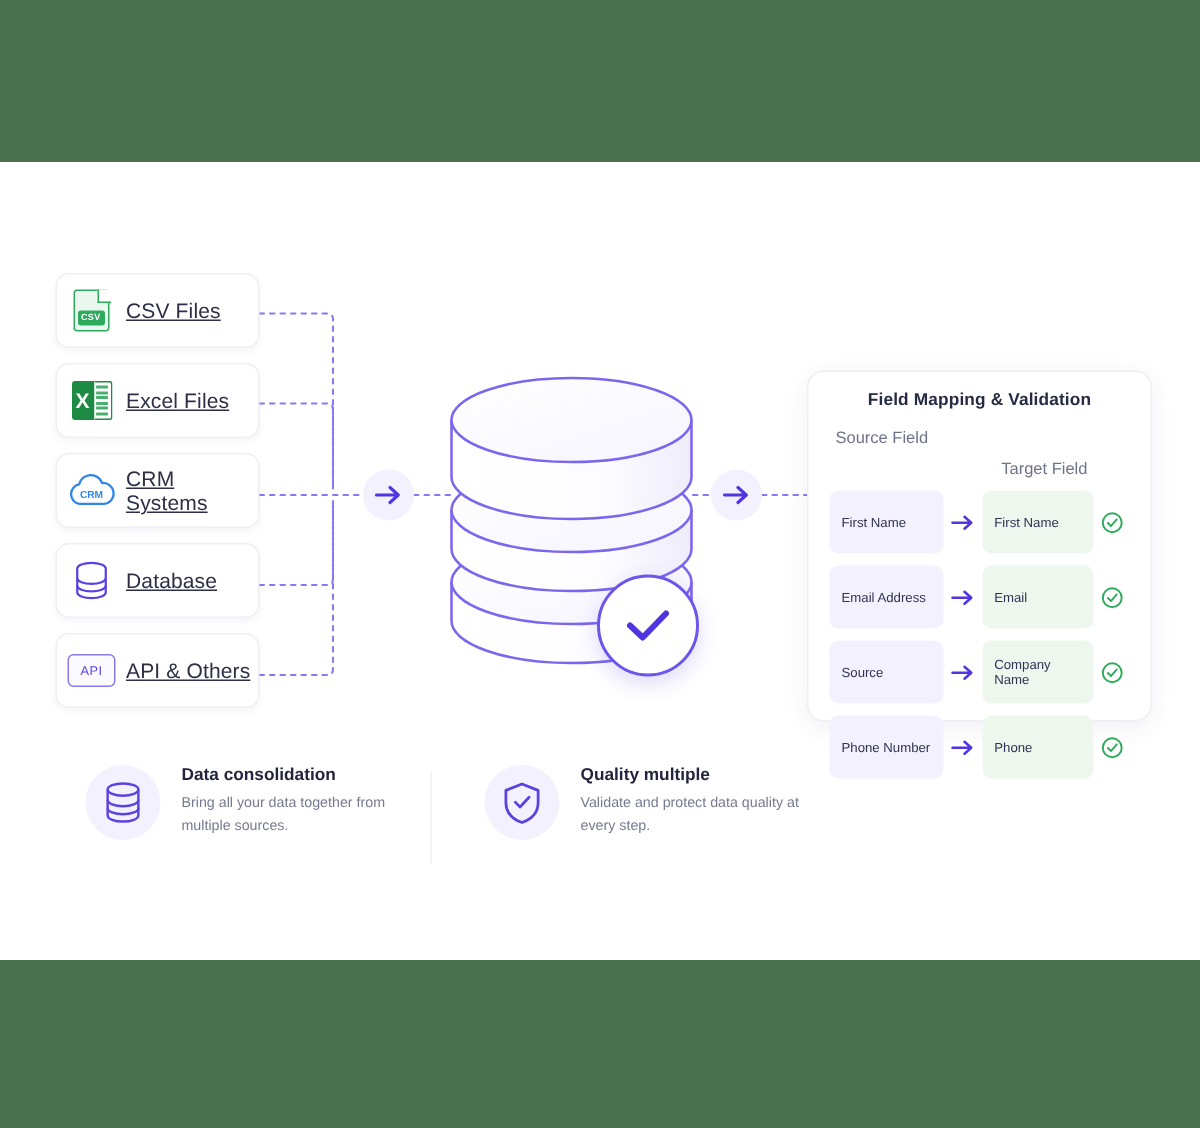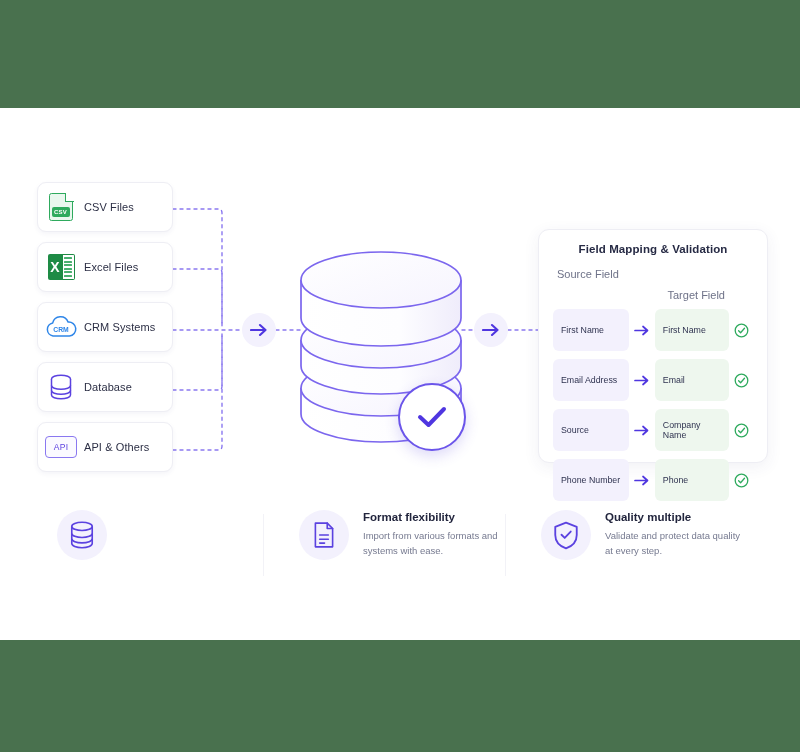--- a/index.html
+++ b/index.html
@@ -21,21 +21,21 @@
   .sources{position:absolute;left:37px;top:182px;width:136px;}
   .src-card{
     position:relative;display:flex;align-items:center;
     width:136px;height:50px;margin-bottom:10px;
     background:#ffffff;border:1px solid #eeeef4;border-radius:9px;
     box-shadow:0 2px 5px rgba(60,50,120,0.055);
     box-sizing:border-box;
   }
   .src-icon{width:46px;display:flex;align-items:center;justify-content:center;flex:0 0 46px;}
   .src-label{
-    font-size:11px;color:#2c2f45;letter-spacing:.1px;
+    font-size:14px;color:#2c2f45;letter-spacing:.1px;text-decoration:underline;
   }
 
   
   .ico-csv{position:relative;width:24px;height:28px;}
   .ico-csv .sheet{
     position:absolute;inset:0;background:#e9f7ee;border:1.6px solid #2eaa5d;
     border-radius:2.5px;box-sizing:border-box;
   }
   .ico-csv .fold{
     position:absolute;right:-0.5px;top:-0.5px;width:9px;height:9px;
@@ -90,21 +90,21 @@
   .db-stack{position:absolute;left:296px;top:246px;width:170px;height:200px;}
   .db-check{
     position:absolute;left:398px;top:383px;width:64px;height:64px;border-radius:50%;
     background:#ffffff;border:2.5px solid #6b55ea;
     display:flex;align-items:center;justify-content:center;
     box-shadow:0 5px 14px rgba(90,70,220,0.20);
   }
 
   
   .panel{
-    position:absolute;left:538px;top:229px;width:230px;height:234px;
+    position:absolute;left:538px;top:247px;width:230px;height:234px;
     background:#ffffff;border:1px solid #eeeef4;border-radius:11px;
     box-shadow:0 4px 16px rgba(60,50,120,0.07);
     box-sizing:border-box;
   }
   .panel-title{
     text-align:center;font-size:11.5px;font-weight:bold;color:#262a44;
     margin-top:13px;letter-spacing:.1px;
   }
   .col-heads{display:flex;margin:13px 0 0 0;padding:0 18px;}
   .col-heads span{font-size:11px;color:#6e7288;}
@@ -336,40 +336,26 @@
       <div class="feat-icon">
         <svg width="26" height="28" viewBox="0 0 24 26">
           <g fill="none" stroke="#5b42e0" stroke-width="1.5">
             <ellipse cx="12" cy="5" rx="9.5" ry="3.8"></ellipse>
             <path d="M2.5 5 V21 A9.5 3.8 0 0 0 21.5 21 V5"></path>
             <path d="M2.5 11.5 A9.5 3.8 0 0 0 21.5 11.5"></path>
             <path d="M2.5 16.5 A9.5 3.8 0 0 0 21.5 16.5"></path>
           </g>
         </svg>
       </div>
-    </div>
-
-    <div class="feature">
-      <div class="feat-divider"></div>
-      <div class="feat-icon">
-        <svg width="24" height="28" viewBox="0 0 22 26">
-          <g fill="none" stroke="#5b42e0" stroke-width="1.5" stroke-linejoin="round" stroke-linecap="round">
-            <path d="M3 2 H14 L19 7 V24 H3 Z"></path>
-            <path d="M14 2 V7 H19"></path>
-            <path d="M7 13 H15"></path>
-            <path d="M7 17 H15"></path>
-            <path d="M7 20.5 H11.5"></path>
-          </g>
-        </svg>
-      </div>
       <div class="feat-text">
-        <div class="feat-title">Format flexibility</div>
-        <div class="feat-desc">Import from various formats and systems with ease.</div>
-      </div>
-    </div>
+        <div class="feat-title">Data consolidation</div>
+        <div class="feat-desc">Bring all your data together from multiple sources.</div>
+      </div>
+    </div>
+
 
     <div class="feature">
       <div class="feat-divider"></div>
       <div class="feat-icon">
         <svg width="26" height="29" viewBox="0 0 24 27">
           <g fill="none" stroke="#5b42e0" stroke-width="1.7" stroke-linejoin="round" stroke-linecap="round">
             <path d="M12 1.5 L22 5.5 V13 C22 19.5 17.5 23.5 12 25.5 C6.5 23.5 2 19.5 2 13 V5.5 Z"></path>
             <path d="M7.8 12.8 L10.8 15.8 L16.4 9.8"></path>
           </g>
         </svg>

